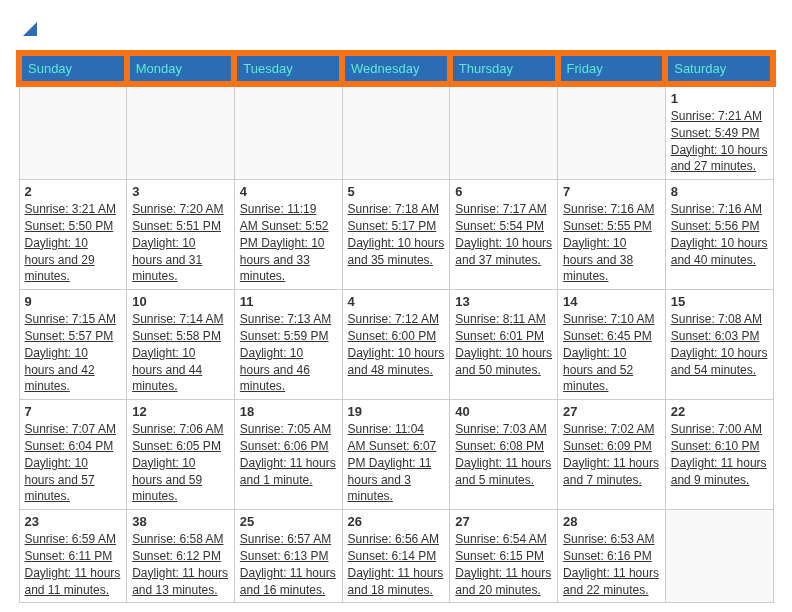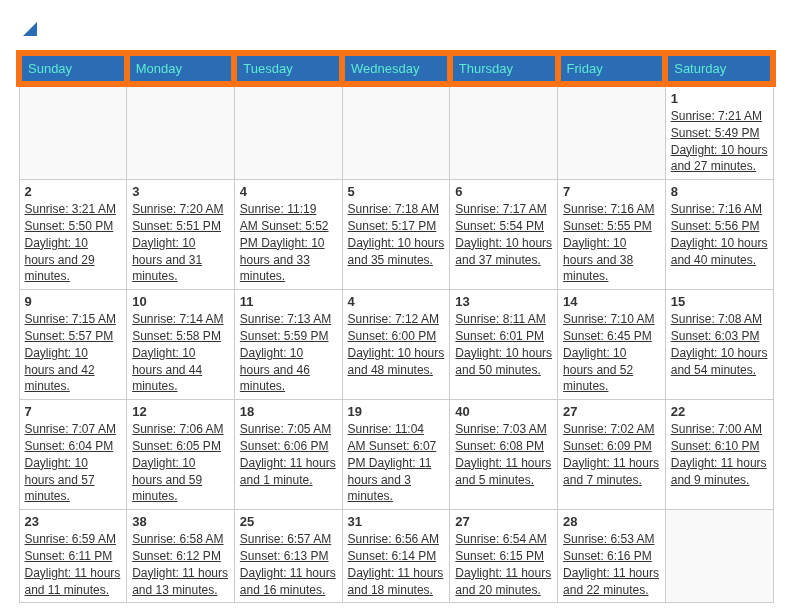--- a/index.html
+++ b/index.html
@@ -295,21 +295,21 @@
 Sunset: 6:12 PM
 Daylight: 11 hours and 13 minutes.</div>
         </td>
         <td>
           <span class="day-num">25</span>
           <div class="day-info">Sunrise: 6:57 AM
 Sunset: 6:13 PM
 Daylight: 11 hours and 16 minutes.</div>
         </td>
         <td>
-          <span class="day-num">31</span>
+          <span class="day-num">26</span>
           <div class="day-info">Sunrise: 6:56 AM
 Sunset: 6:14 PM
 Daylight: 11 hours and 18 minutes.</div>
         </td>
         <td>
           <span class="day-num">27</span>
           <div class="day-info">Sunrise: 6:54 AM
 Sunset: 6:15 PM
 Daylight: 11 hours and 20 minutes.</div>
         </td>

